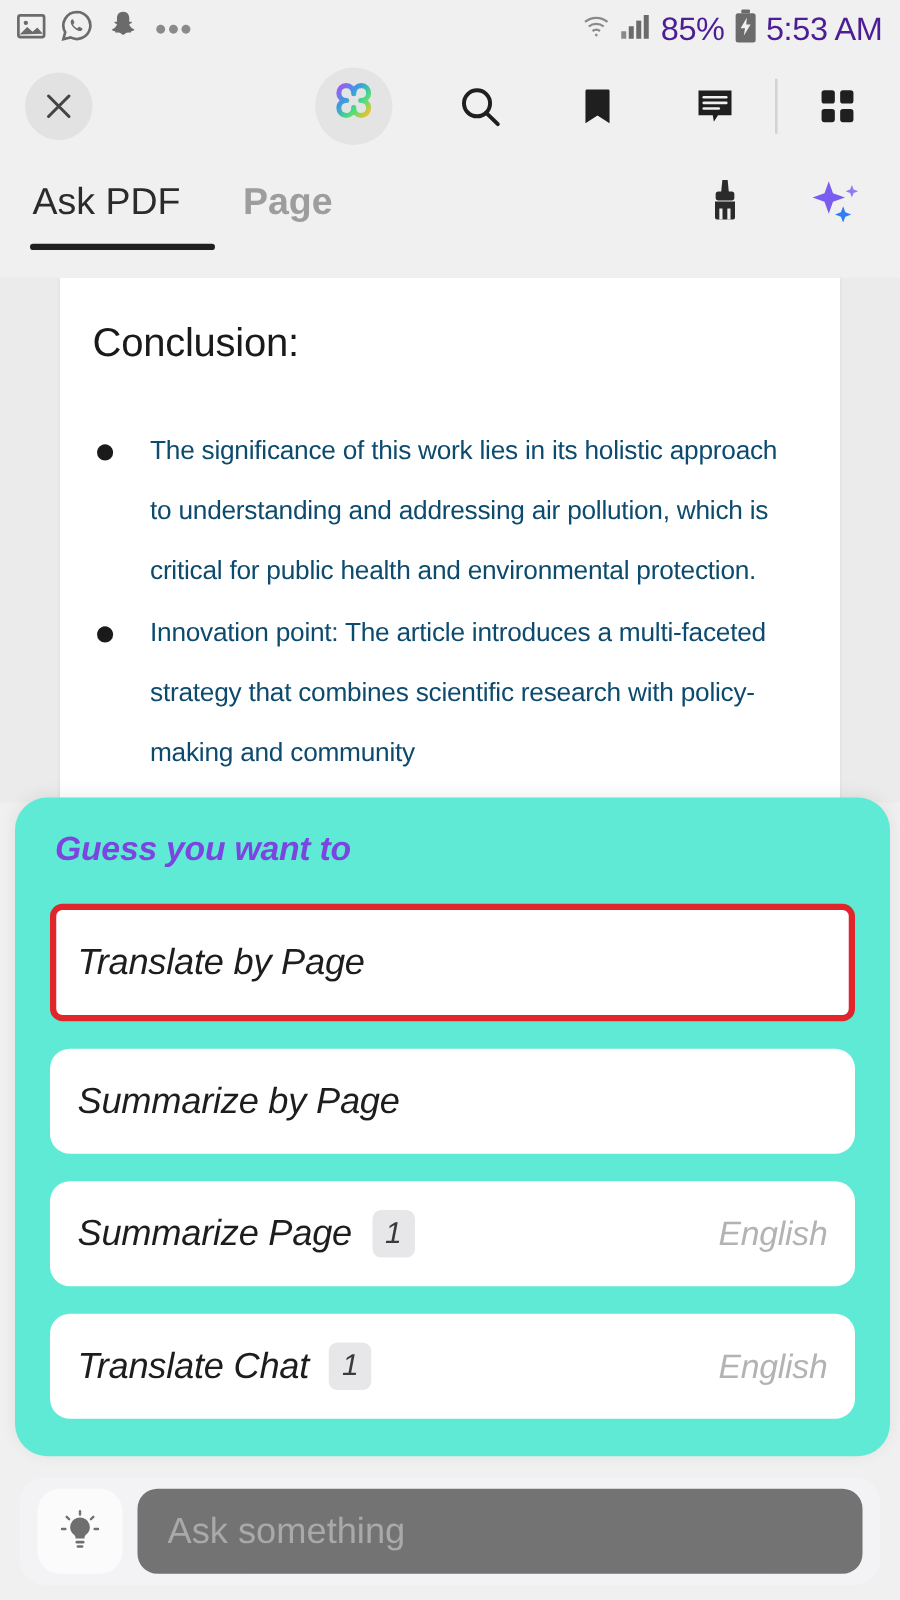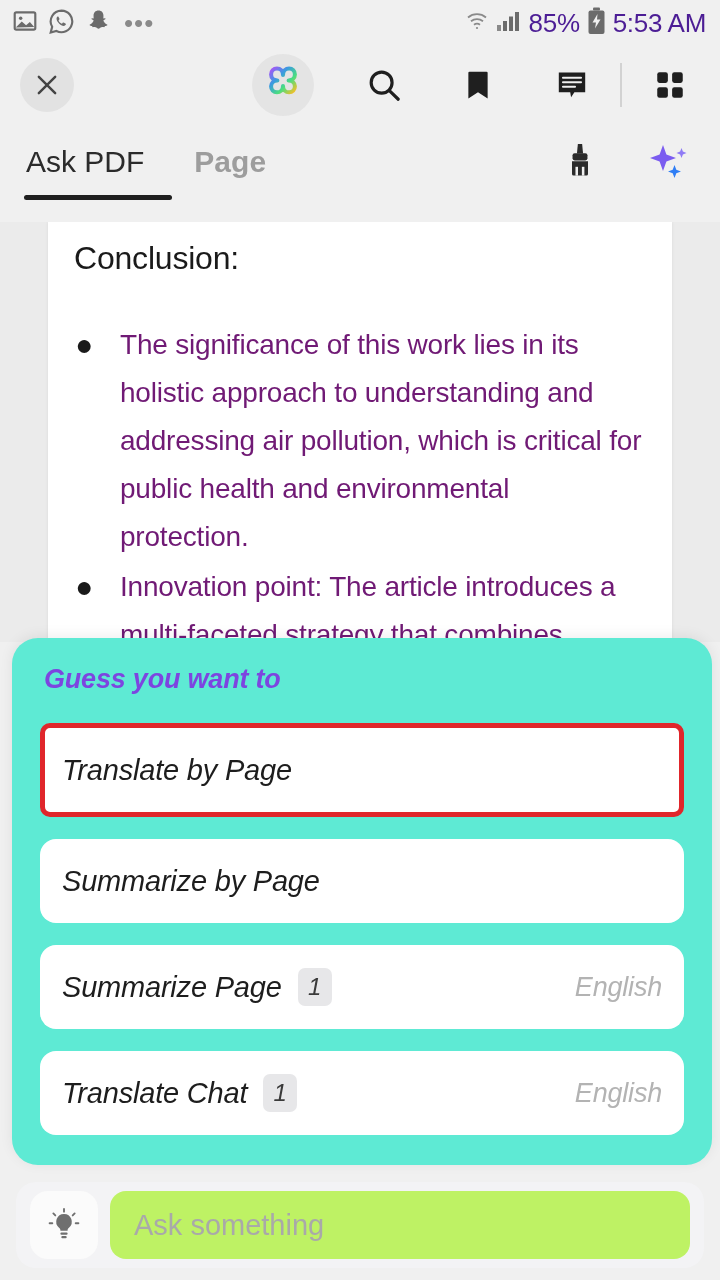--- a/index.html
+++ b/index.html
@@ -161,21 +161,21 @@
     background: #ffffff;
     box-shadow: 0 0 3px rgba(0,0,0,0.08);
   }
   .doc-inner {
     padding: 18px 28px 0 26px;
   }
   .doc-heading {
     font-size: 32px;
     color: #1a1a1a;
     font-weight: 400;
-    margin: 0 0 44px 0;
+    margin: 16px 0 44px 0;
     letter-spacing: -0.2px;
   }
   .doc-list {
     margin: 0;
     padding: 0;
     list-style: none;
   }
   .doc-li {
     display: flex;
     align-items: flex-start;
@@ -184,23 +184,23 @@
   .doc-bullet {
     width: 20px;
     flex: none;
     font-size: 30px;
     line-height: 48px;
     color: #1a1a1a;
     margin-right: 26px;
     text-align: center;
   }
   .doc-li-text {
-    font-size: 28px;
+    font-size: 21px;
     line-height: 48px;
-    color: #701a75;
+    color: #0c4a6e;
     letter-spacing: -0.2px;
   }
 
   
   .suggest-panel {
     position: absolute;
     left: 12px;
     top: 638px;
     width: 700px;
     background: #5eead4;
@@ -280,21 +280,21 @@
     border-radius: 18px;
     background: #fbfbfb;
     display: flex;
     align-items: center;
     justify-content: center;
     flex: none;
   }
   .ask-input {
     flex: 1 1 auto;
     height: 68px;
-    background: #bef264;
+    background: #737373;
     border: none;
     border-radius: 16px;
     margin-left: 12px;
     padding: 0 24px;
     font-size: 29px;
     font-family: "Liberation Sans", sans-serif;
     color: #2a2a2a;
     box-sizing: border-box;
     outline: none;
   }

